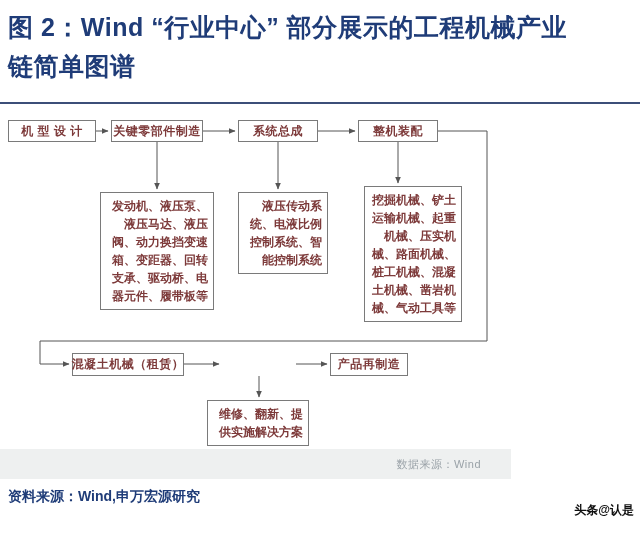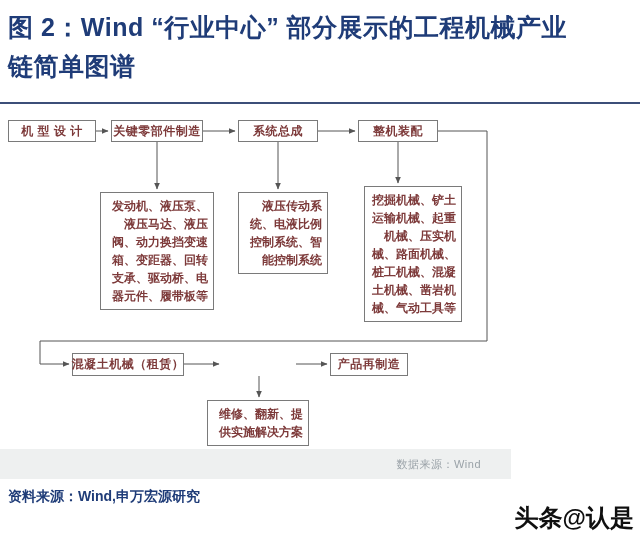--- a/index.html
+++ b/index.html
@@ -45,21 +45,21 @@
   .data-source {
     position:absolute; right:30px; top:8px;
     font-size:11px; color:#9aa2a8; letter-spacing:0.5px;
   }
   .source-line {
     position:absolute; left:8px; top:488px;
     font-size:14px; font-weight:700; color:var(--title-navy,#1f3c78);
   }
   .watermark {
     position:absolute; right:6px; top:502px;
-    font-size:24px; font-weight:700; color:#0f0f0f;
+    font-size:12px; font-weight:700; color:#0f0f0f;
   }
 </style>
 </head>
 <body>
 
 <div class="page">
 
   <div class="figure-title">图 2：Wind “行业中心” 部分展示的工程机械产业
 链简单图谱</div>
   <div class="title-divider"></div>

